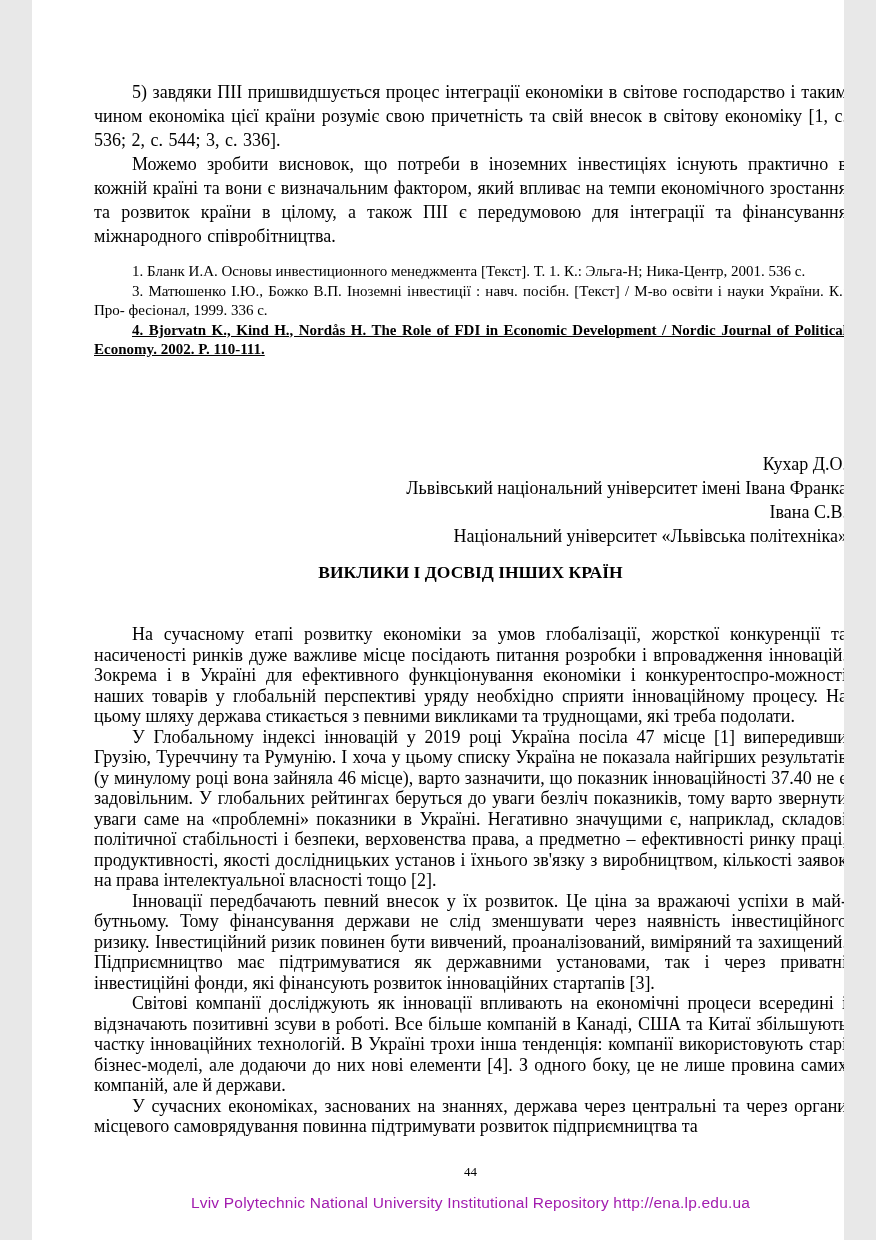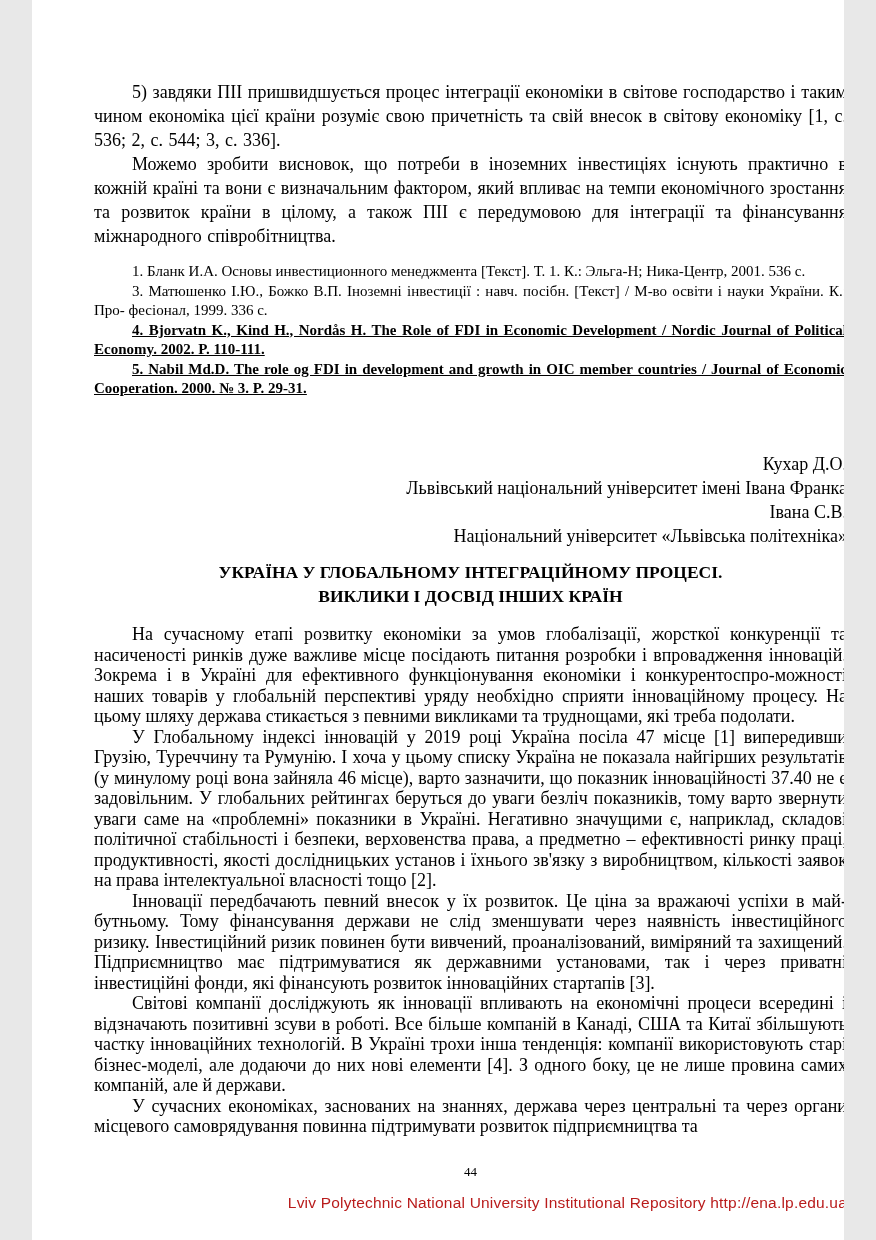--- a/index.html
+++ b/index.html
@@ -62,53 +62,51 @@
     top: 1164px;
     left: 0;
     width: 876px;
     text-align: center;
     font-size: 13px;
   }
   .footer-watermark {
     top: 1194px;
     left: 0;
     width: 876px;
-    text-align: right;
+    text-align: center;
     font-family: "Liberation Sans", sans-serif;
     font-size: 15.5px;
-    color: #b91c1c;
+    color: #a21caf;
     letter-spacing: 0.2px;
   }
 </style>
 </head>
 <body>
 
 <div class="page">
 
   <section class="intro">
     <p>5) завдяки ПІІ пришвидшується процес інтеграції економіки в світове господарство і таким чином економіка цієї країни розуміє свою причетність та свій внесок в світову економіку [1, с. 536; 2, с. 544; 3, с. 336].</p>
     <p>Можемо зробити висновок, що потреби в іноземних інвестиціях існують практично в кожній країні та вони є визначальним фактором, який впливає на темпи економічного зростання та розвиток країни в цілому, а також ПІІ є передумовою для інтеграції та фінансування міжнародного співробітництва.</p>
   </section>
 
   <section class="refs">
     <p>1. Бланк И.А. Основы инвестиционного менеджмента [Текст]. Т. 1. К.: Эльга-Н; Ника-Центр, 2001. 536 с.</p>
     <p>3. Матюшенко І.Ю., Божко В.П. Іноземні інвестиції : навч. посібн. [Текст] / М-во освіти і науки України. К.: Про- фесіонал, 1999. 336 с.</p>
     <p class="bold">4. Bjorvatn K., Kind H., Nordås H. The Role of FDI in Economic Development / Nordic Journal of Political Economy. 2002. P. 110-111.</p>
-    <p class="bold">5. Nabil Md.D. The role og FDI in development and growth in OIC member countries / Journal of Economic Cooperation. 2000. № 3. P. 29-31.</p>
   </section>
 
   <section class="authors">
     <div class="author-name">Кухар Д.О.</div>
     <div class="author-affil">Львівський національний університет імені Івана Франка</div>
     <div class="author-name">Івана С.В.</div>
     <div class="author-affil">Національний університет «Львівська політехніка»</div>
   </section>
 
   <section class="title-block">
-    <div class="title-line">УКРАЇНА У ГЛОБАЛЬНОМУ ІНТЕГРАЦІЙНОМУ ПРОЦЕСІ.</div>
     <div class="title-line">ВИКЛИКИ І ДОСВІД ІНШИХ КРАЇН</div>
   </section>
 
   <section class="body-text">
     <p>На сучасному етапі розвитку економіки за умов глобалізації, жорсткої конкуренції та насиченості ринків дуже важливе місце посідають питання розробки і впровадження інновацій. Зокрема і в Україні для ефективного функціонування економіки і конкурентоспро-можності наших товарів у глобальній перспективі уряду необхідно сприяти інноваційному процесу. На цьому шляху держава стикається з певними викликами та труднощами, які треба подолати.</p>
     <p>У Глобальному індексі інновацій у 2019 році Україна посіла 47 місце [1] випередивши Грузію, Туреччину та Румунію. І хоча у цьому списку Україна не показала найгірших результатів (у минулому році вона зайняла 46 місце), варто зазначити, що показник інноваційності 37.40 не є задовільним. У глобальних рейтингах беруться до уваги безліч показників, тому варто звернути уваги саме на «проблемні» показники в Україні. Негативно значущими є, наприклад, складові політичної стабільності і безпеки, верховенства права, а предметно – ефективності ринку праці, продуктивності, якості дослідницьких установ і їхнього зв'язку з виробництвом, кількості заявок на права інтелектуальної власності тощо [2].</p>
     <p>Інновації передбачають певний внесок у їх розвиток. Це ціна за вражаючі успіхи в май-бутньому. Тому фінансування держави не слід зменшувати через наявність інвестиційного ризику. Інвестиційний ризик повинен бути вивчений, проаналізований, виміряний та захищений. Підприємництво має підтримуватися як державними установами, так і через приватні інвестиційні фонди, які фінансують розвиток інноваційних стартапів [3].</p>
     <p>Світові компанії досліджують як інновації впливають на економічні процеси всередині і відзначають позитивні зсуви в роботі. Все більше компаній в Канаді, США та Китаї збільшують частку інноваційних технологій. В Україні трохи інша тенденція: компанії використовують старі бізнес-моделі, але додаючи до них нові елементи [4]. З одного боку, це не лише провина самих компаній, але й держави.</p>
     <p>У сучасних економіках, заснованих на знаннях, держава через центральні та через органи місцевого самоврядування повинна підтримувати розвиток підприємництва та</p>
   </section>

